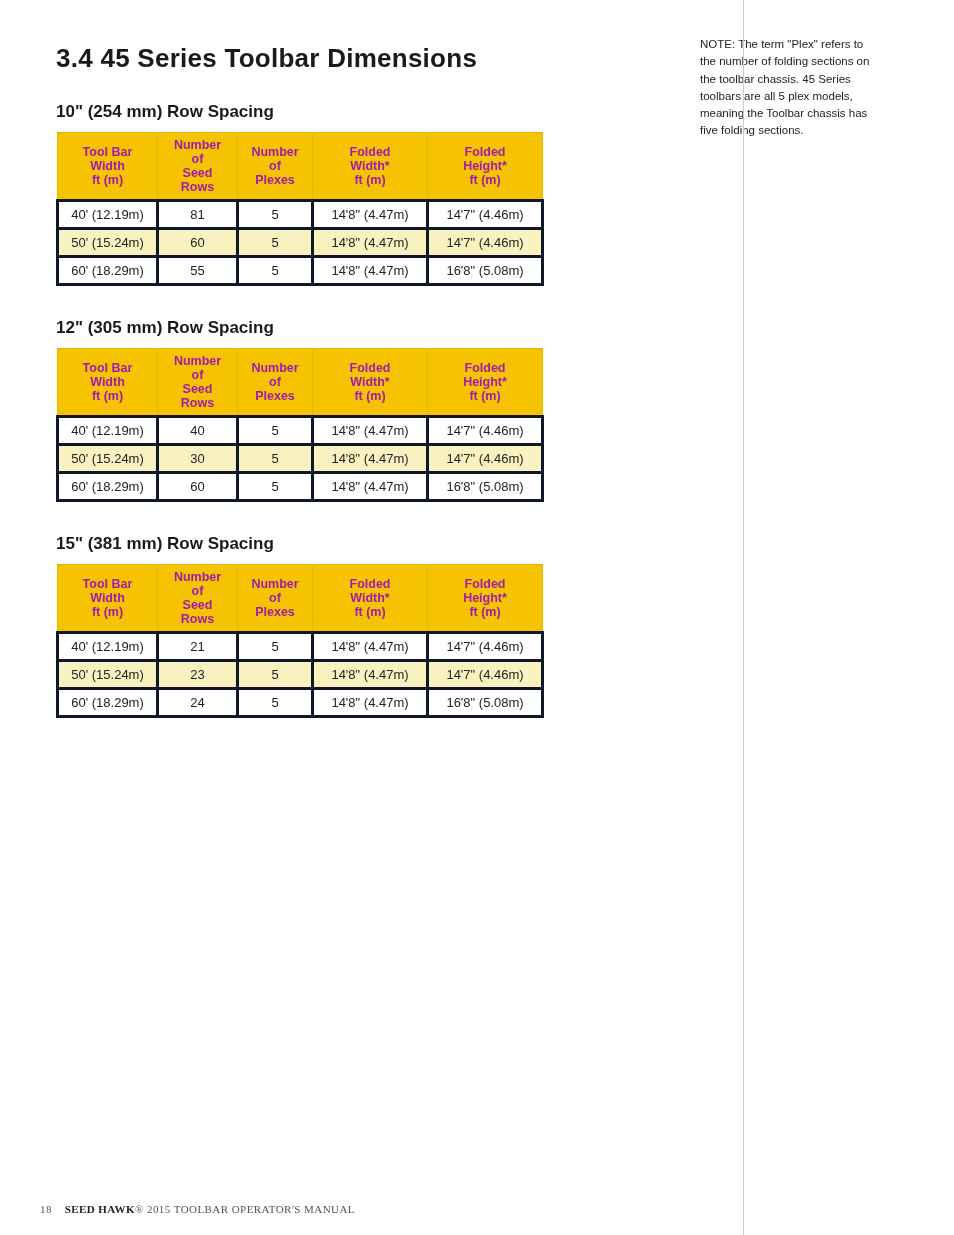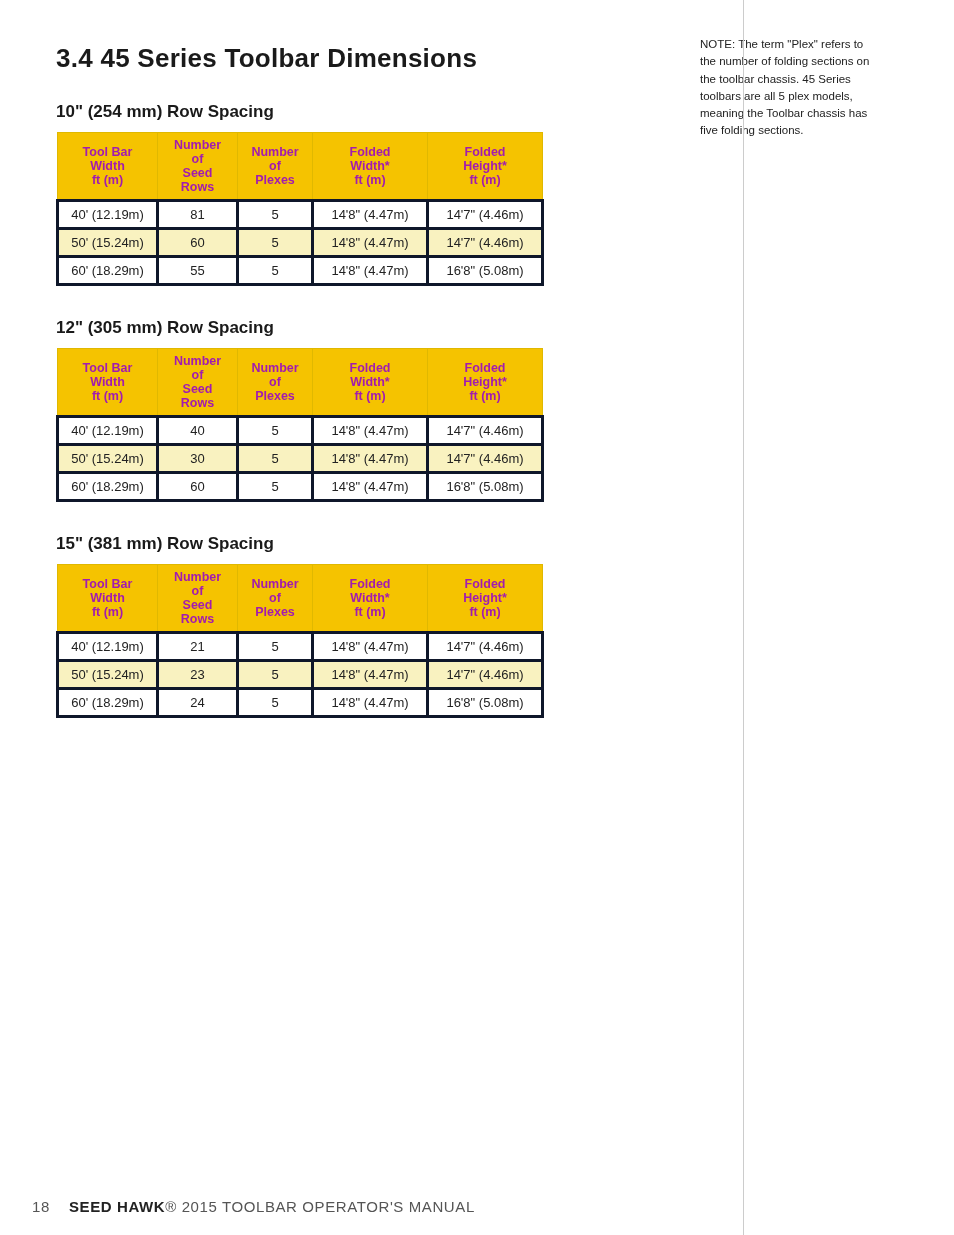--- a/index.html
+++ b/index.html
@@ -80,24 +80,25 @@
       width: 1px;
       background: #ccc;
       position: absolute;
       right: 210px;
       top: 0;
       bottom: 0;
     }
     .footer {
       position: absolute;
       bottom: 20px;
-      left: 32px;
-      font-size: 15px;
+      left: 40px;
+      font-size: 11px;
       color: #555;
       letter-spacing: 0.04em;
+      font-family: Liberation Serif, serif;
     }
     .footer strong {
       font-weight: bold;
       color: #222;
     }
     .note-text {
       font-size: 11.5px;
       line-height: 1.5;
       color: #222;
     }

